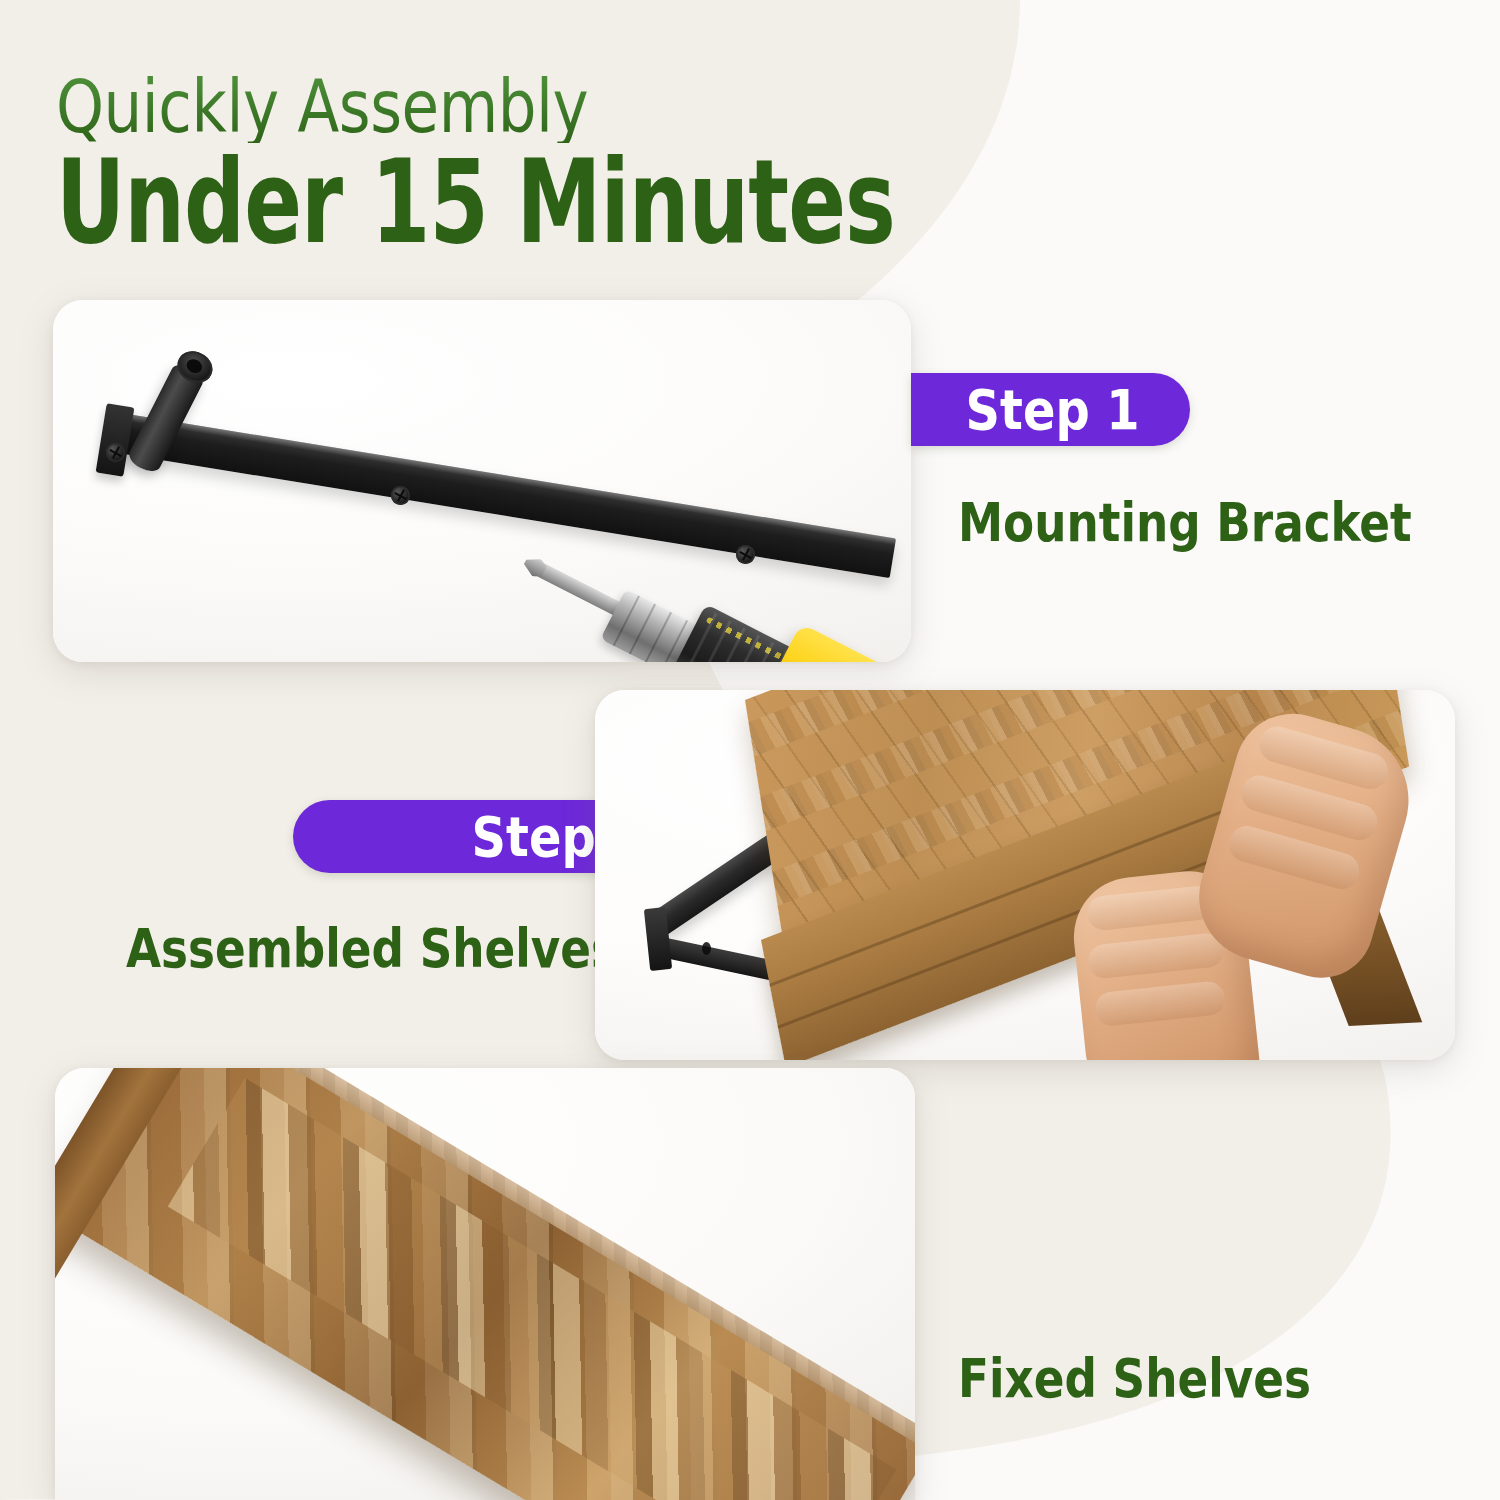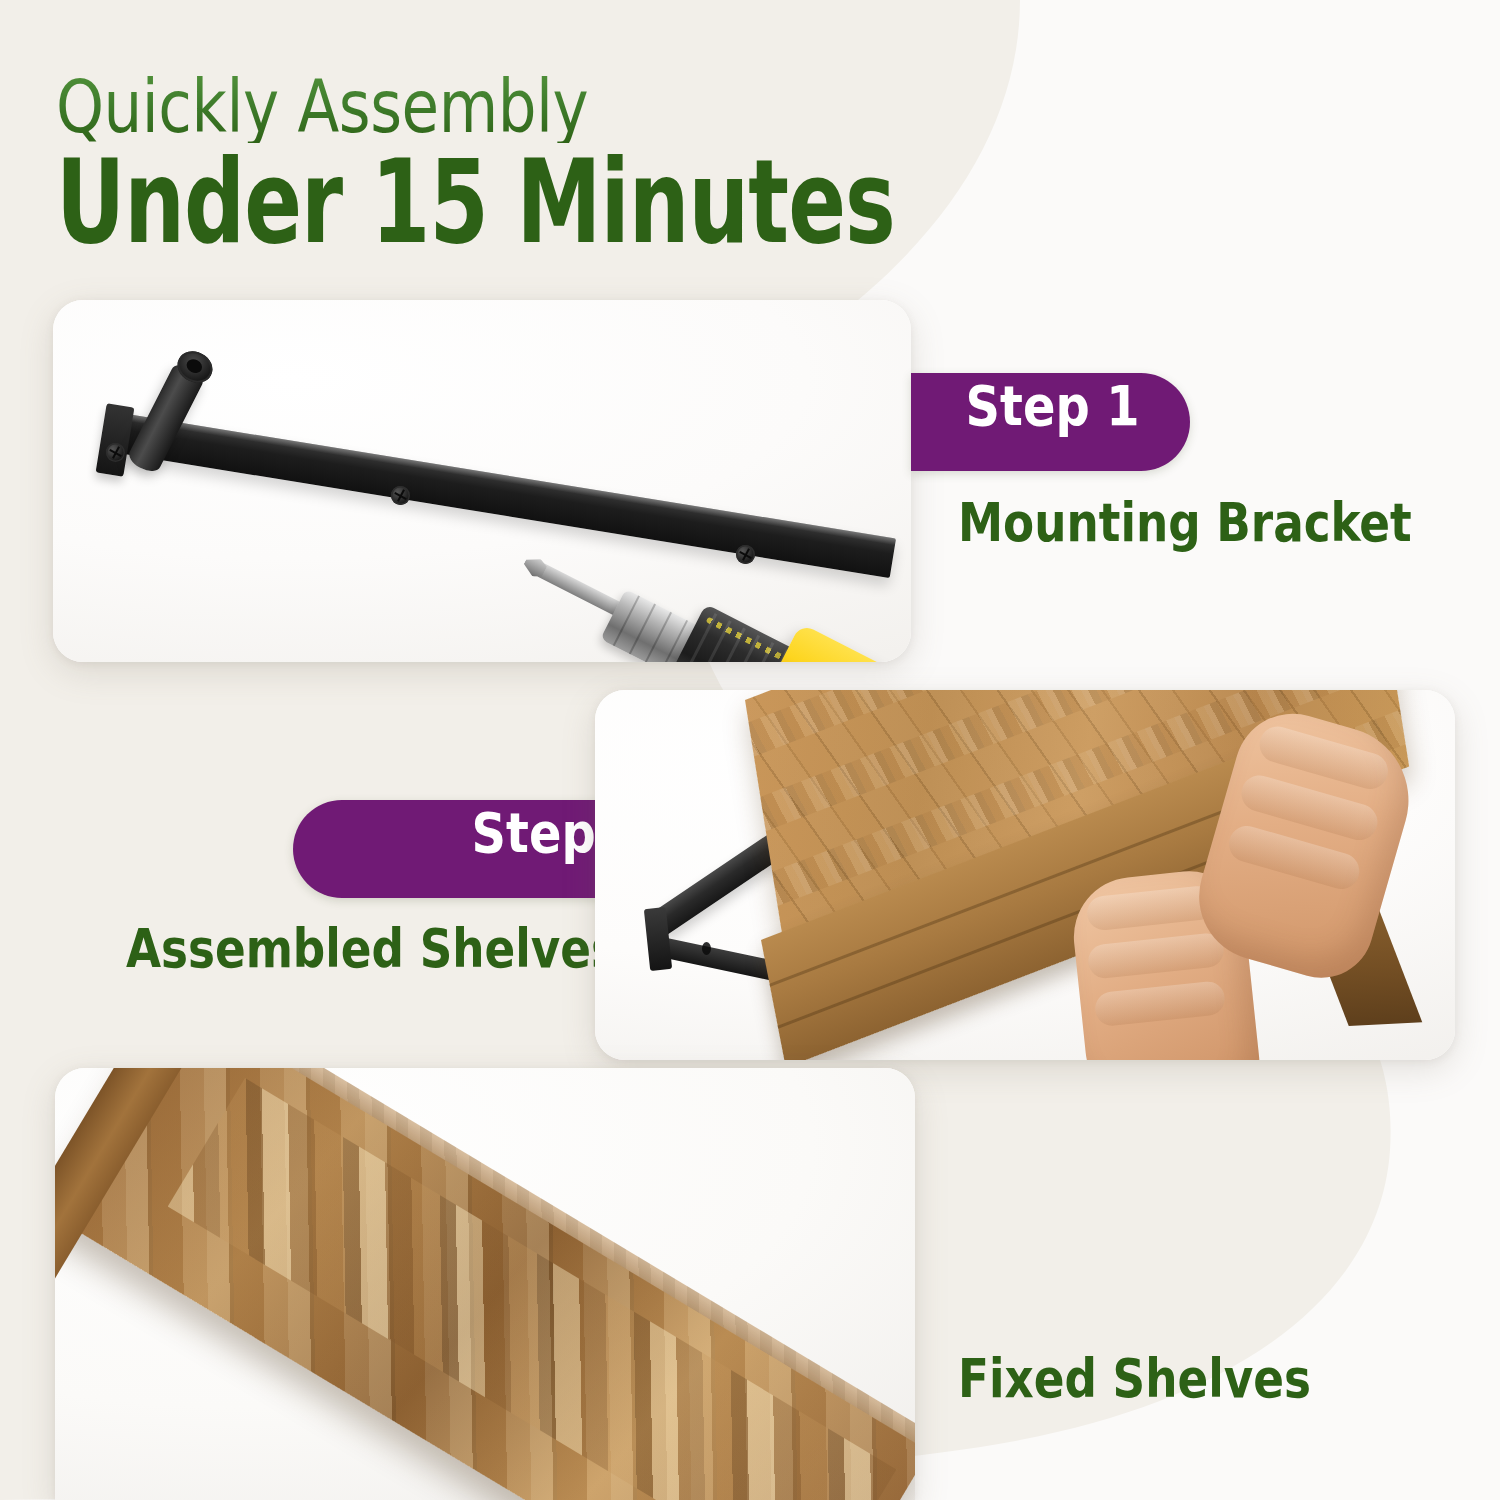--- a/index.html
+++ b/index.html
@@ -35,22 +35,22 @@
 
   
   .card{
     position:absolute;background:#ffffff;border-radius:30px;overflow:hidden;
     box-shadow:0 10px 34px rgba(120,110,95,0.18), 0 2px 8px rgba(120,110,95,0.10);
   }
   .photo{position:absolute;inset:0;overflow:hidden;}
 
   
   .badge{
-    position:absolute;display:flex;align-items:flex-start;
-    background:#701a75;height:98px;
+    position:absolute;display:flex;align-items:center;
+    background:#6d28d9;height:73px;
     box-shadow:0 3px 10px rgba(60,80,40,0.18);
   }
   .badge.right-round{border-radius:0 49px 49px 0;padding:0 46px 0 50px;justify-content:flex-start;}
   .badge.left-round{border-radius:49px 0 0 49px;padding:0 34px 0 60px;justify-content:flex-end;}
   .badge span{
     font-family:"DejaVu Sans Condensed","Liberation Sans Narrow","Liberation Sans",sans-serif;
     color:#ffffff;font-size:56px;font-weight:700;letter-spacing:0px;white-space:nowrap;
     transform:scaleX(0.95);
   }
   .steplabel{

